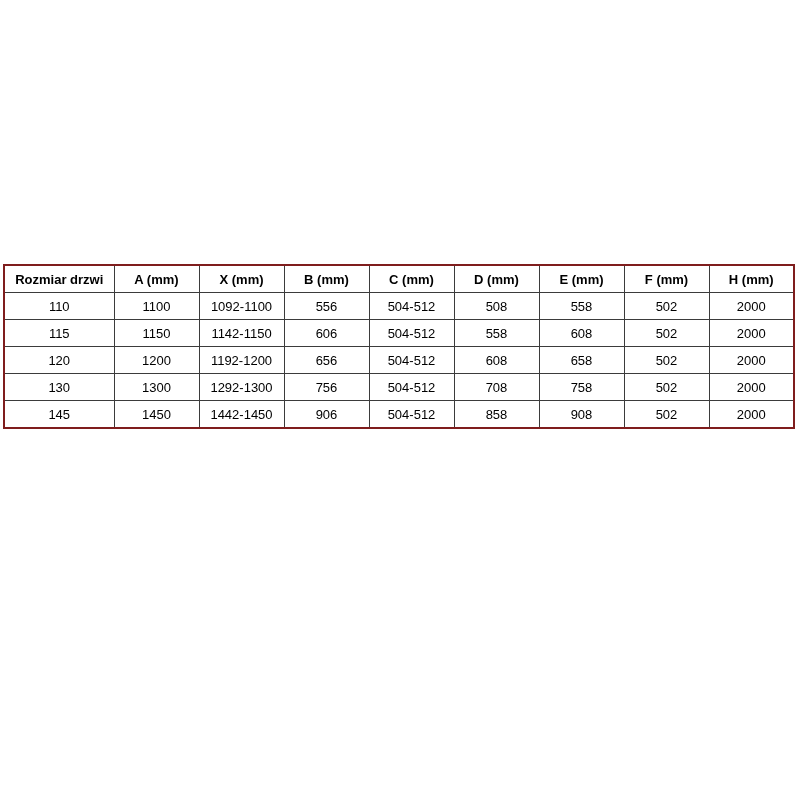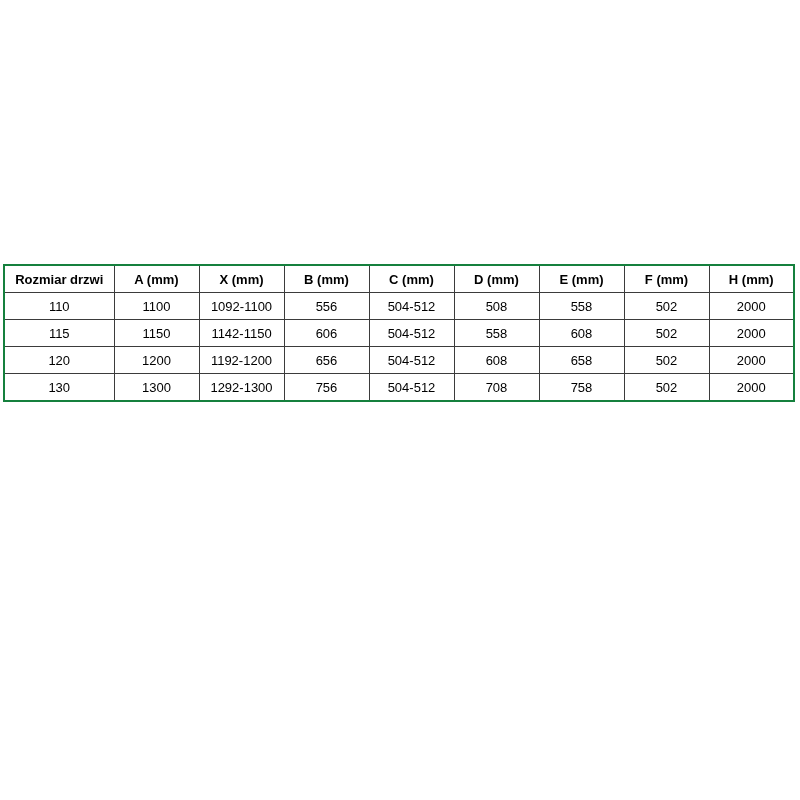--- a/index.html
+++ b/index.html
@@ -19,21 +19,21 @@
   .table-wrap {
     position: absolute;
     top: 264px;
     left: 3px;
     width: 793px;
   }
   table.spec-table {
     width: 792px;
     table-layout: fixed;
     border-collapse: collapse;
-    border: 2px solid #15803d;
+    border: 2px solid #7f1d1d;
     background: #ffffff;
   }
   table.spec-table th,
   table.spec-table td {
     border: 1px solid #3b3b3b;
     height: 26px;
     padding: 0 2px;
     text-align: center;
     vertical-align: middle;
     font-size: 13px;
@@ -115,16 +115,27 @@
             <td>130</td>
             <td>1300</td>
             <td>1292-1300</td>
             <td>756</td>
             <td>504-512</td>
             <td>708</td>
             <td>758</td>
             <td>502</td>
             <td>2000</td>
           </tr>
+          <tr>
+            <td>145</td>
+            <td>1450</td>
+            <td>1442-1450</td>
+            <td>906</td>
+            <td>504-512</td>
+            <td>858</td>
+            <td>908</td>
+            <td>502</td>
+            <td>2000</td>
+          </tr>
         </tbody>
     </table>
   </div>
 </div>
 
 </body></html>

